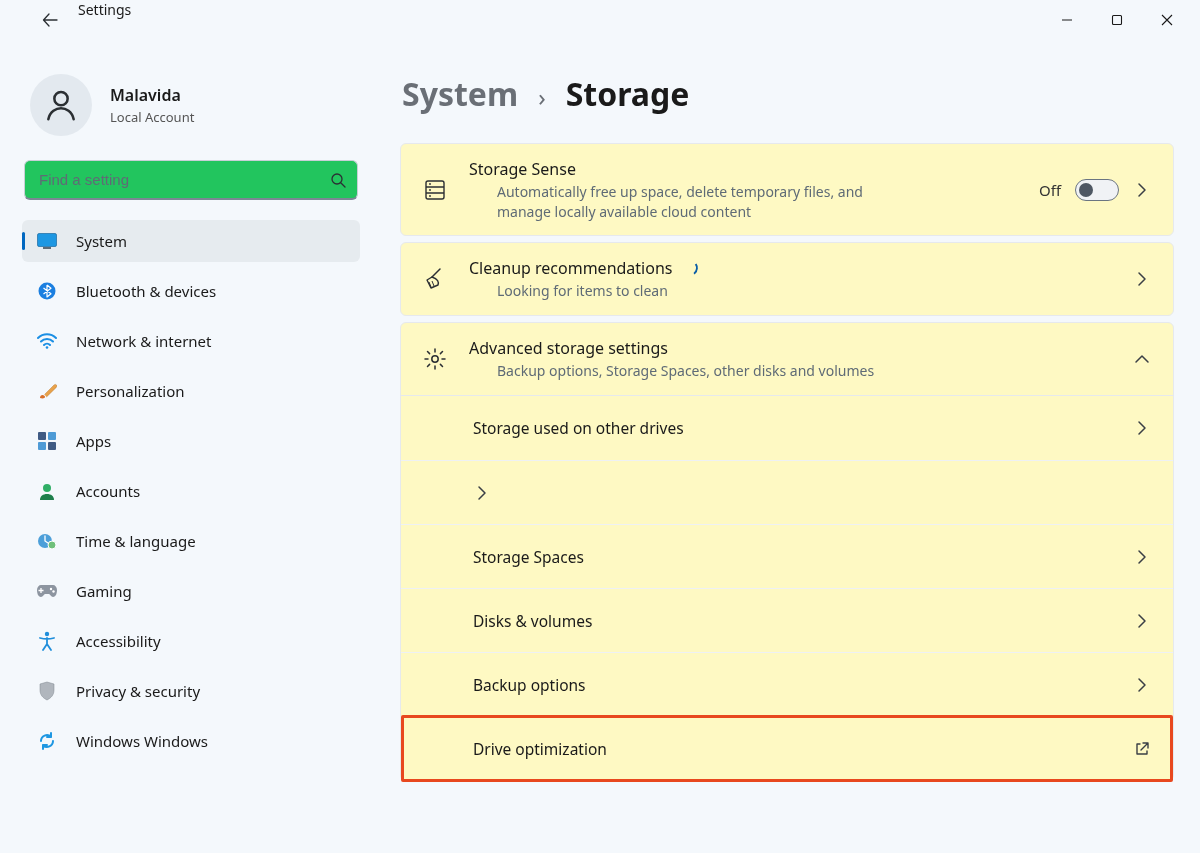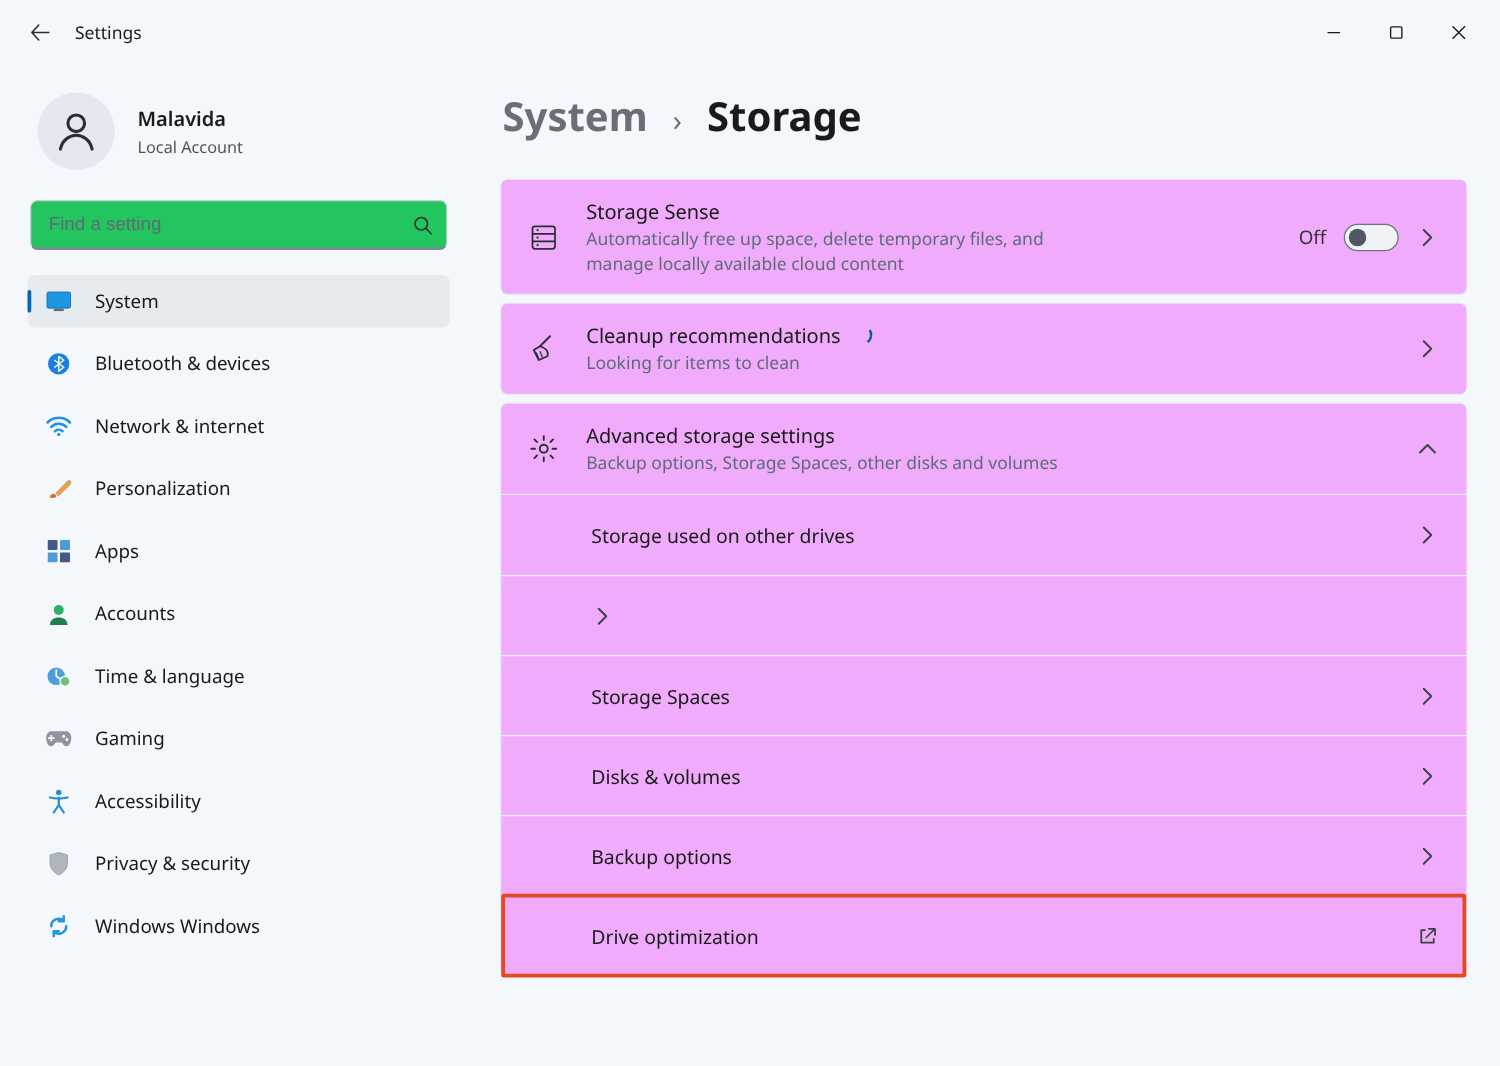--- a/index.html
+++ b/index.html
@@ -10,22 +10,21 @@
     color: #1a1a1a;
     font-size: 14px;
     position: relative;
     border-radius: 8px;
   }
 
   
   .titlebar {
     height: 52px;
     display: flex;
-    align-items: center;
-    padding: 0 8px 0 12px;
+    padding: 0 8px 0 30px;
   }
   .back-arrow {
     width: 40px; height: 40px;
     display: flex; align-items: center; justify-content: center;
     border-radius: 6px;
   }
   .titlebar .app-title {
     margin-left: 8px;
     font-size: 14px;
   }
@@ -132,38 +131,38 @@
   }
   .breadcrumb .crumb-sep {
     font-size: 24px; color: #6a6f76;
   }
   .breadcrumb .crumb-current {
     font-size: 32px; font-weight: 700; color: #1a1a1a;
   }
 
   
   .card {
-    background: #f0abfc;
+    background: #fef9c3;
     border: 1px solid #e6e9ed;
     border-radius: 6px;
     margin-bottom: 6px;
   }
   .card-row {
     display: flex;
     align-items: center;
     min-height: 72px;
     padding: 14px 22px;
   }
   .card-icon {
     width: 46px;
     display: flex; align-items: center; justify-content: flex-start;
   }
   .card-body { flex: 1; }
   .card-title { font-size: 16px; color: #1a1a1a; }
-  .card-sub   { font-size: 14px; color: #5f6b76; margin-top: 2px; line-height: 1.4; }
+  .card-sub   { font-size: 14px; color: #5f6b76; margin-top: 2px; line-height: 1.4; margin-left: 28px; }
   .card-tail  { display: flex; align-items: center; gap: 14px; }
 
   .toggle-label { font-size: 15px; color: #333; }
   .toggle {
     width: 44px; height: 22px; border-radius: 11px;
     border: 1px solid #6b7581;
     background: #f0f2f5;
     position: relative;
   }
   .toggle-knob {

